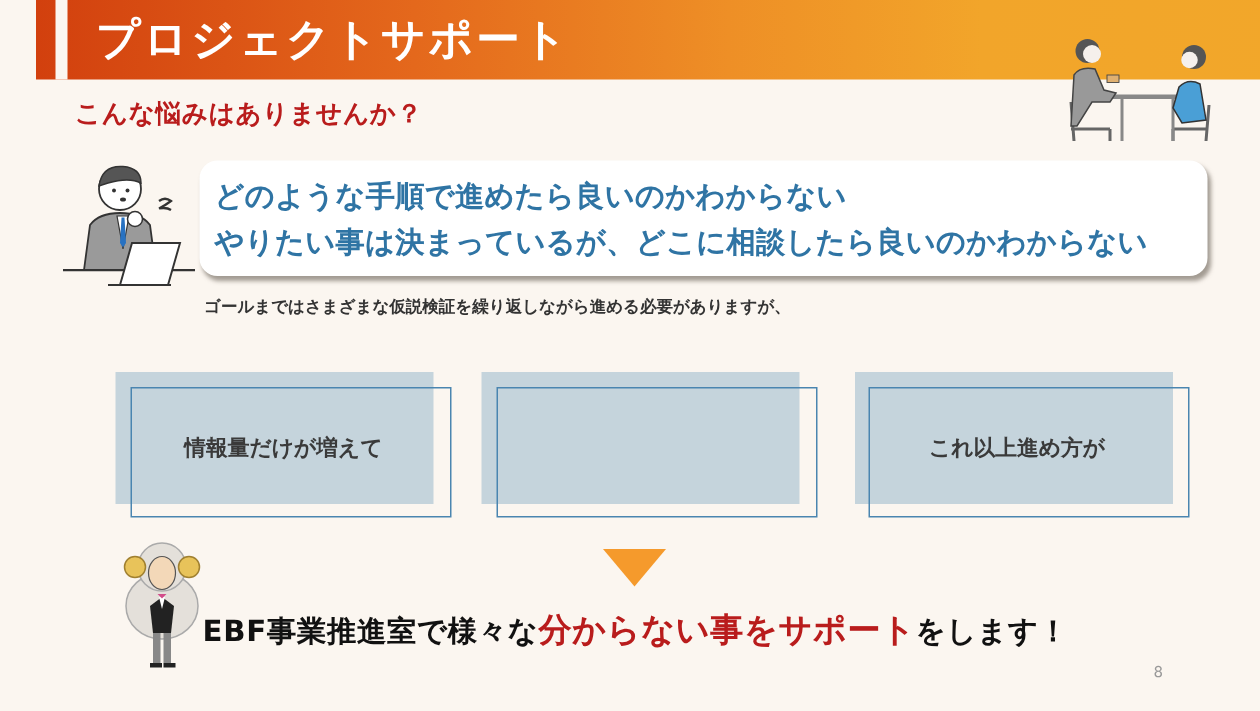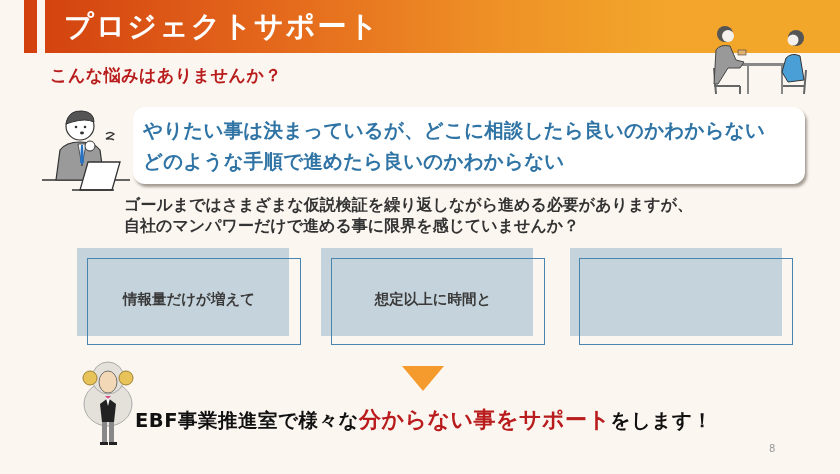--- a/index.html
+++ b/index.html
@@ -12,21 +12,21 @@
   .header .title { position: absolute; left: 40px; top: 7px; font-size: 29px; font-weight: bold; color: #fff; letter-spacing: 2px; white-space: nowrap; }
 
   .subtitle { position: absolute; left: 50px; top: 64px; font-size: 17px; font-weight: bold; color: #b91c1c; white-space: nowrap; letter-spacing: 0.5px; }
 
   .illus { position: absolute; }
 
   .bubble { position: absolute; left: 133px; top: 107px; width: 672px; height: 77px; background: #fff;
     border-radius: 12px; box-shadow: 2px 3px 3px rgba(90,80,70,0.55); padding: 8px 0 0 10px; }
   .bubble .line { font-size: 19.5px; font-weight: bold; color: #2f74a4; white-space: nowrap; line-height: 31px; letter-spacing: 0.2px; }
 
-  .desc { position: absolute; left: 124px; top: 194px; font-size: 16px; font-weight: bold; color: #333; line-height: 21px; white-space: nowrap; }
+  .desc { position: absolute; left: 136px; top: 194px; font-size: 11px; font-weight: bold; color: #333; line-height: 21px; white-space: nowrap; }
 
   .card { position: absolute; width: 230px; height: 96px; }
   .card .fill { position: absolute; left: 0; top: 0; width: 212px; height: 88px; background: #c5d4dc; }
   .card .frame { position: absolute; left: 10px; top: 10px; width: 214px; height: 87px; border: 1.5px solid #4a85b0; }
   .card .text { position: absolute; left: 0; top: 0; width: 224px; height: 97px; display: flex; flex-direction: row; justify-content: center; align-items: center; font-size: 14.5px; font-weight: bold; color: #3a3a3a; line-height: 21px; padding-top: 6px; text-align: center; white-space: nowrap; }
 
   .arrow { position: absolute; left: 402px; top: 366px; width: 0; height: 0;
     border-left: 21px solid transparent; border-right: 21px solid transparent; border-top: 25px solid #f59a2c; }
 
   .conclusion { position: absolute; left: 135px; top: 405px; font-size: 19.5px; font-weight: bold; color: #111; white-space: nowrap; letter-spacing: 0.5px; }
@@ -78,49 +78,48 @@
 
   <circle cx="48" cy="42" r="5" fill="#fff" stroke="#333" stroke-width="1"></circle>
 
   <path d="M64 30 q4 -3 8 0 q-4 3 -8 5 q5 -1 8 1" stroke="#333" stroke-width="1.5" fill="none"></path>
 
   <path d="M46 58 L78 58 L70 86 L38 86 Z" fill="#fff" stroke="#333" stroke-width="1.3"></path>
   <line x1="30" y1="86" x2="72" y2="86" stroke="#333" stroke-width="1.3"></line>
 </svg>
 
 <div class="bubble">
+  <div class="line">どのような手順で進めたら良いのかわからない</div>
   <div class="line">やりたい事は決まっているが、どこに相談したら良いのかわからない</div>
-  <div class="line">どのような手順で進めたら良いのかわからない</div>
 </div>
 
 <div class="desc">
   <div>ゴールまではさまざまな仮説検証を繰り返しながら進める必要がありますが、</div>
-  <div>自社のマンパワーだけで進める事に限界を感じていませんか？</div>
 </div>
 
 <div class="card" style="left:77px;top:248px;">
   <div class="fill"></div>
   <div class="frame"></div>
   <div class="text">
     <div>情報量だけが増えて</div>
   </div>
 </div>
 
 <div class="card" style="left:321px;top:248px;">
   <div class="fill"></div>
   <div class="frame"></div>
   <div class="text">
-    <div>想定以上に時間と</div>
   </div>
 </div>
 
 <div class="card" style="left:560px;top:248px;">
   <div class="fill" style="left:10px;"></div>
   <div class="frame" style="left:19px;"></div>
   <div class="text" style="width:236px;">
+    <div>これ以上進め方が</div>
   </div>
 </div>
 
 <div class="arrow"></div>
 
 <svg class="illus" style="left:80px;top:360px;" width="56" height="90" viewBox="0 0 56 90">
   <ellipse cx="28" cy="44" rx="24" ry="22" fill="#e4e0da" stroke="#aaa" stroke-width="1"></ellipse>
   <ellipse cx="28" cy="18" rx="16" ry="16" fill="#e4e0da" stroke="#aaa" stroke-width="1"></ellipse>
   <circle cx="10" cy="18" r="7" fill="#e8c35a" stroke="#a08030" stroke-width="1"></circle>
   <circle cx="46" cy="18" r="7" fill="#e8c35a" stroke="#a08030" stroke-width="1"></circle>

